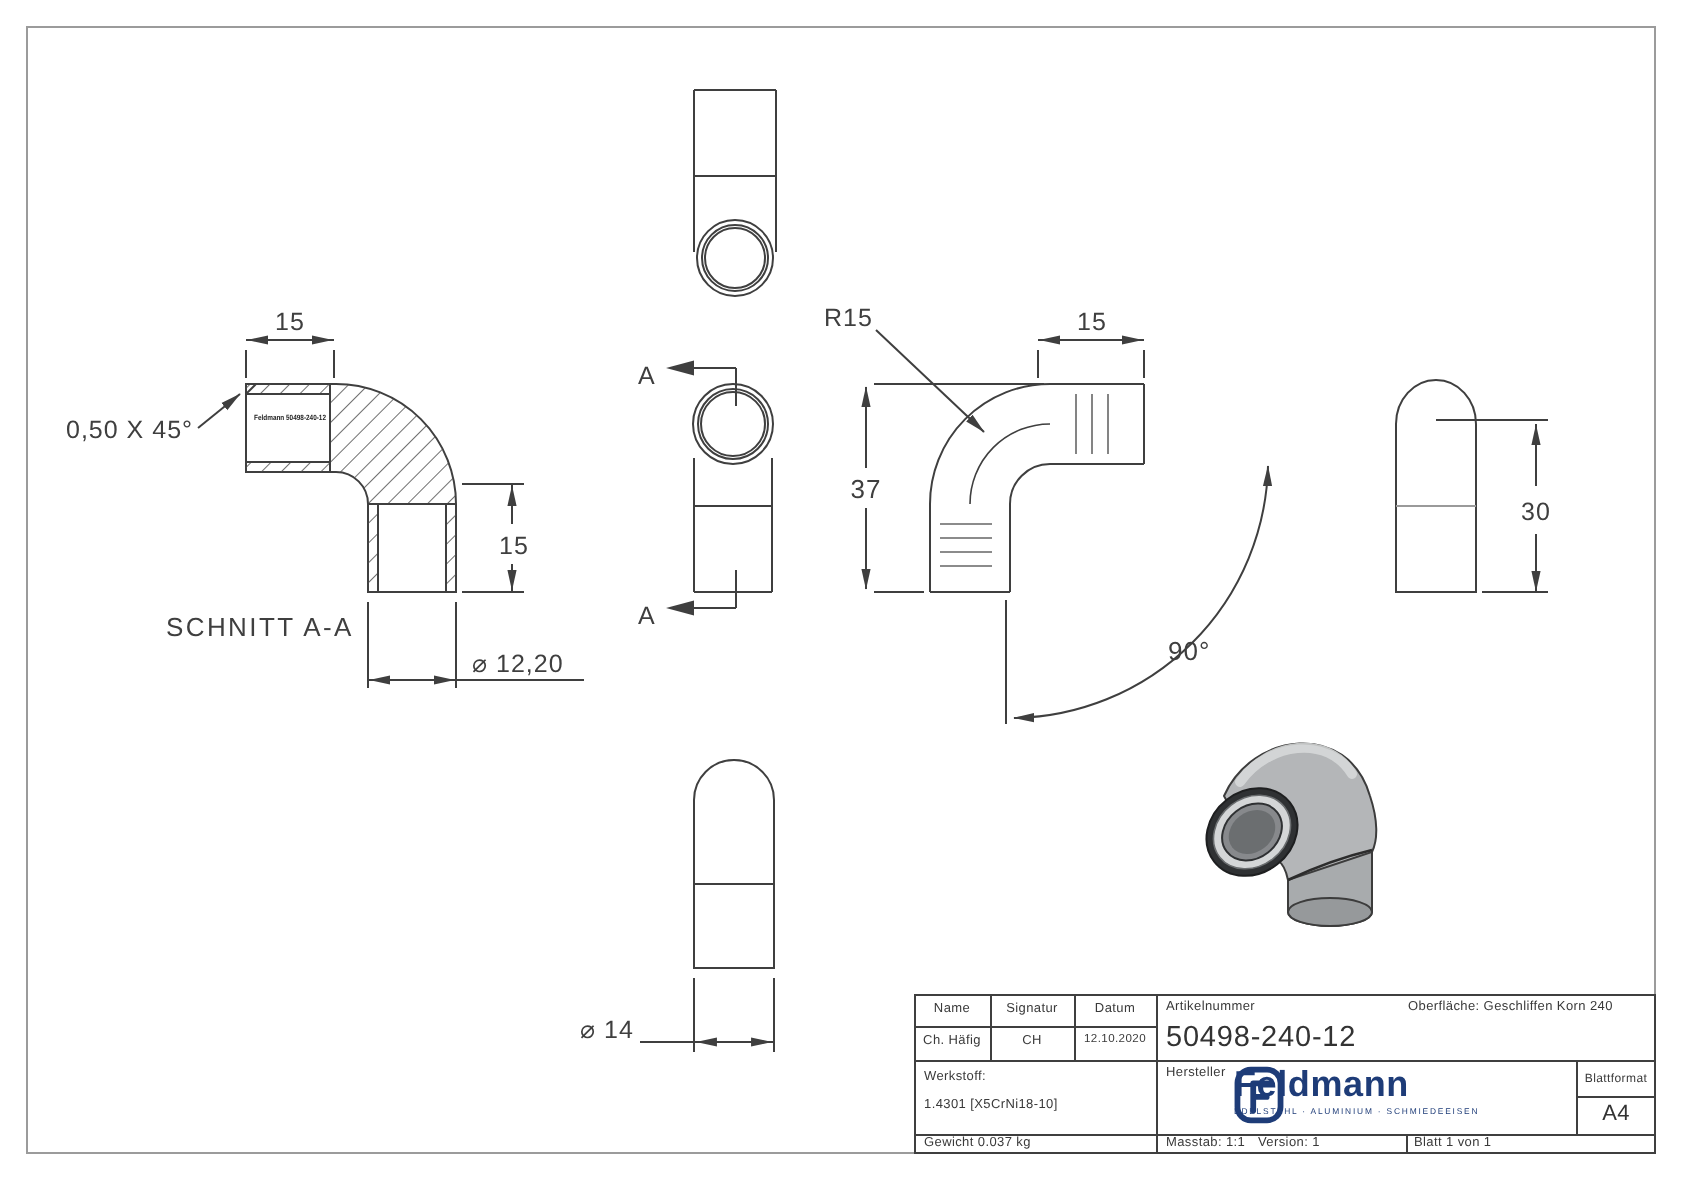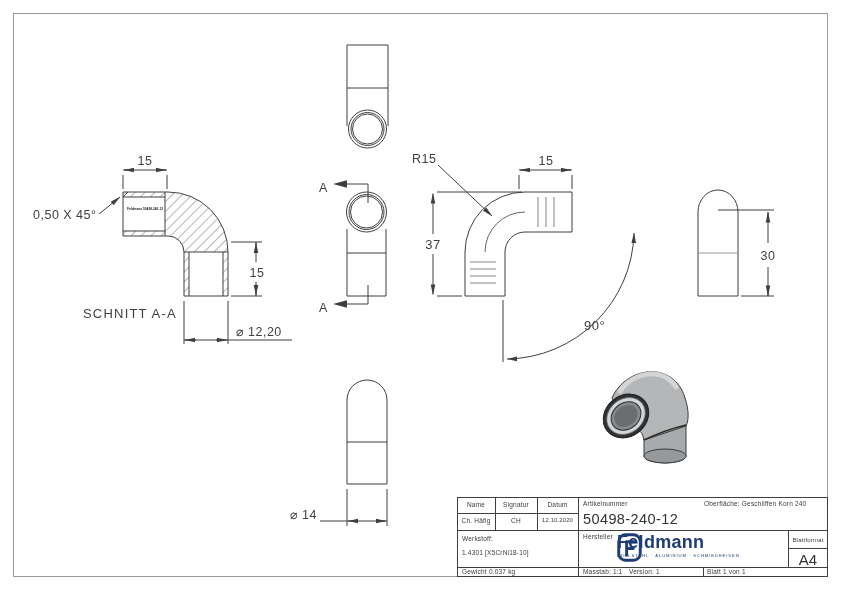--- a/index.html
+++ b/index.html
@@ -5,21 +5,21 @@
   html,body{margin:0;padding:0;background:#fff;}
   #sheet{position:relative;width:842px;height:595px;background:#fff;overflow:hidden;
          font-family:"Liberation Sans",sans-serif;}
   #sheet svg{position:absolute;left:0;top:0;}
   
   #titleblock{position:absolute;left:457px;top:497px;width:371px;height:96px;}
   .tl{position:absolute;background:#3f3f3f;}
   .tb-text{position:absolute;font-size:6.5px;color:#3a3a3a;white-space:nowrap;letter-spacing:0.2px;line-height:1;}
   .ctr{text-align:center;}
   .artnr{font-size:14.5px;letter-spacing:0.4px;color:#333;}
-  .a4{font-size:15px;color:#333;}
+  .a4{font-size:11px;color:#333;}
   .logo-wrap{position:absolute;left:160px;top:36px;display:flex;align-items:flex-start;gap:5px;}
   .logo-name{font-size:18px;font-weight:600;color:#1e3c78;letter-spacing:0.3px;line-height:1;}
   .logo-tagline{font-size:4.2px;color:#1e3c78;letter-spacing:0.9px;margin-top:2px;white-space:nowrap;}
 </style>
 </head>
 <body>
 
 <div id="sheet">
 
   <svg width="842" height="595" viewBox="0 0 842 595">

